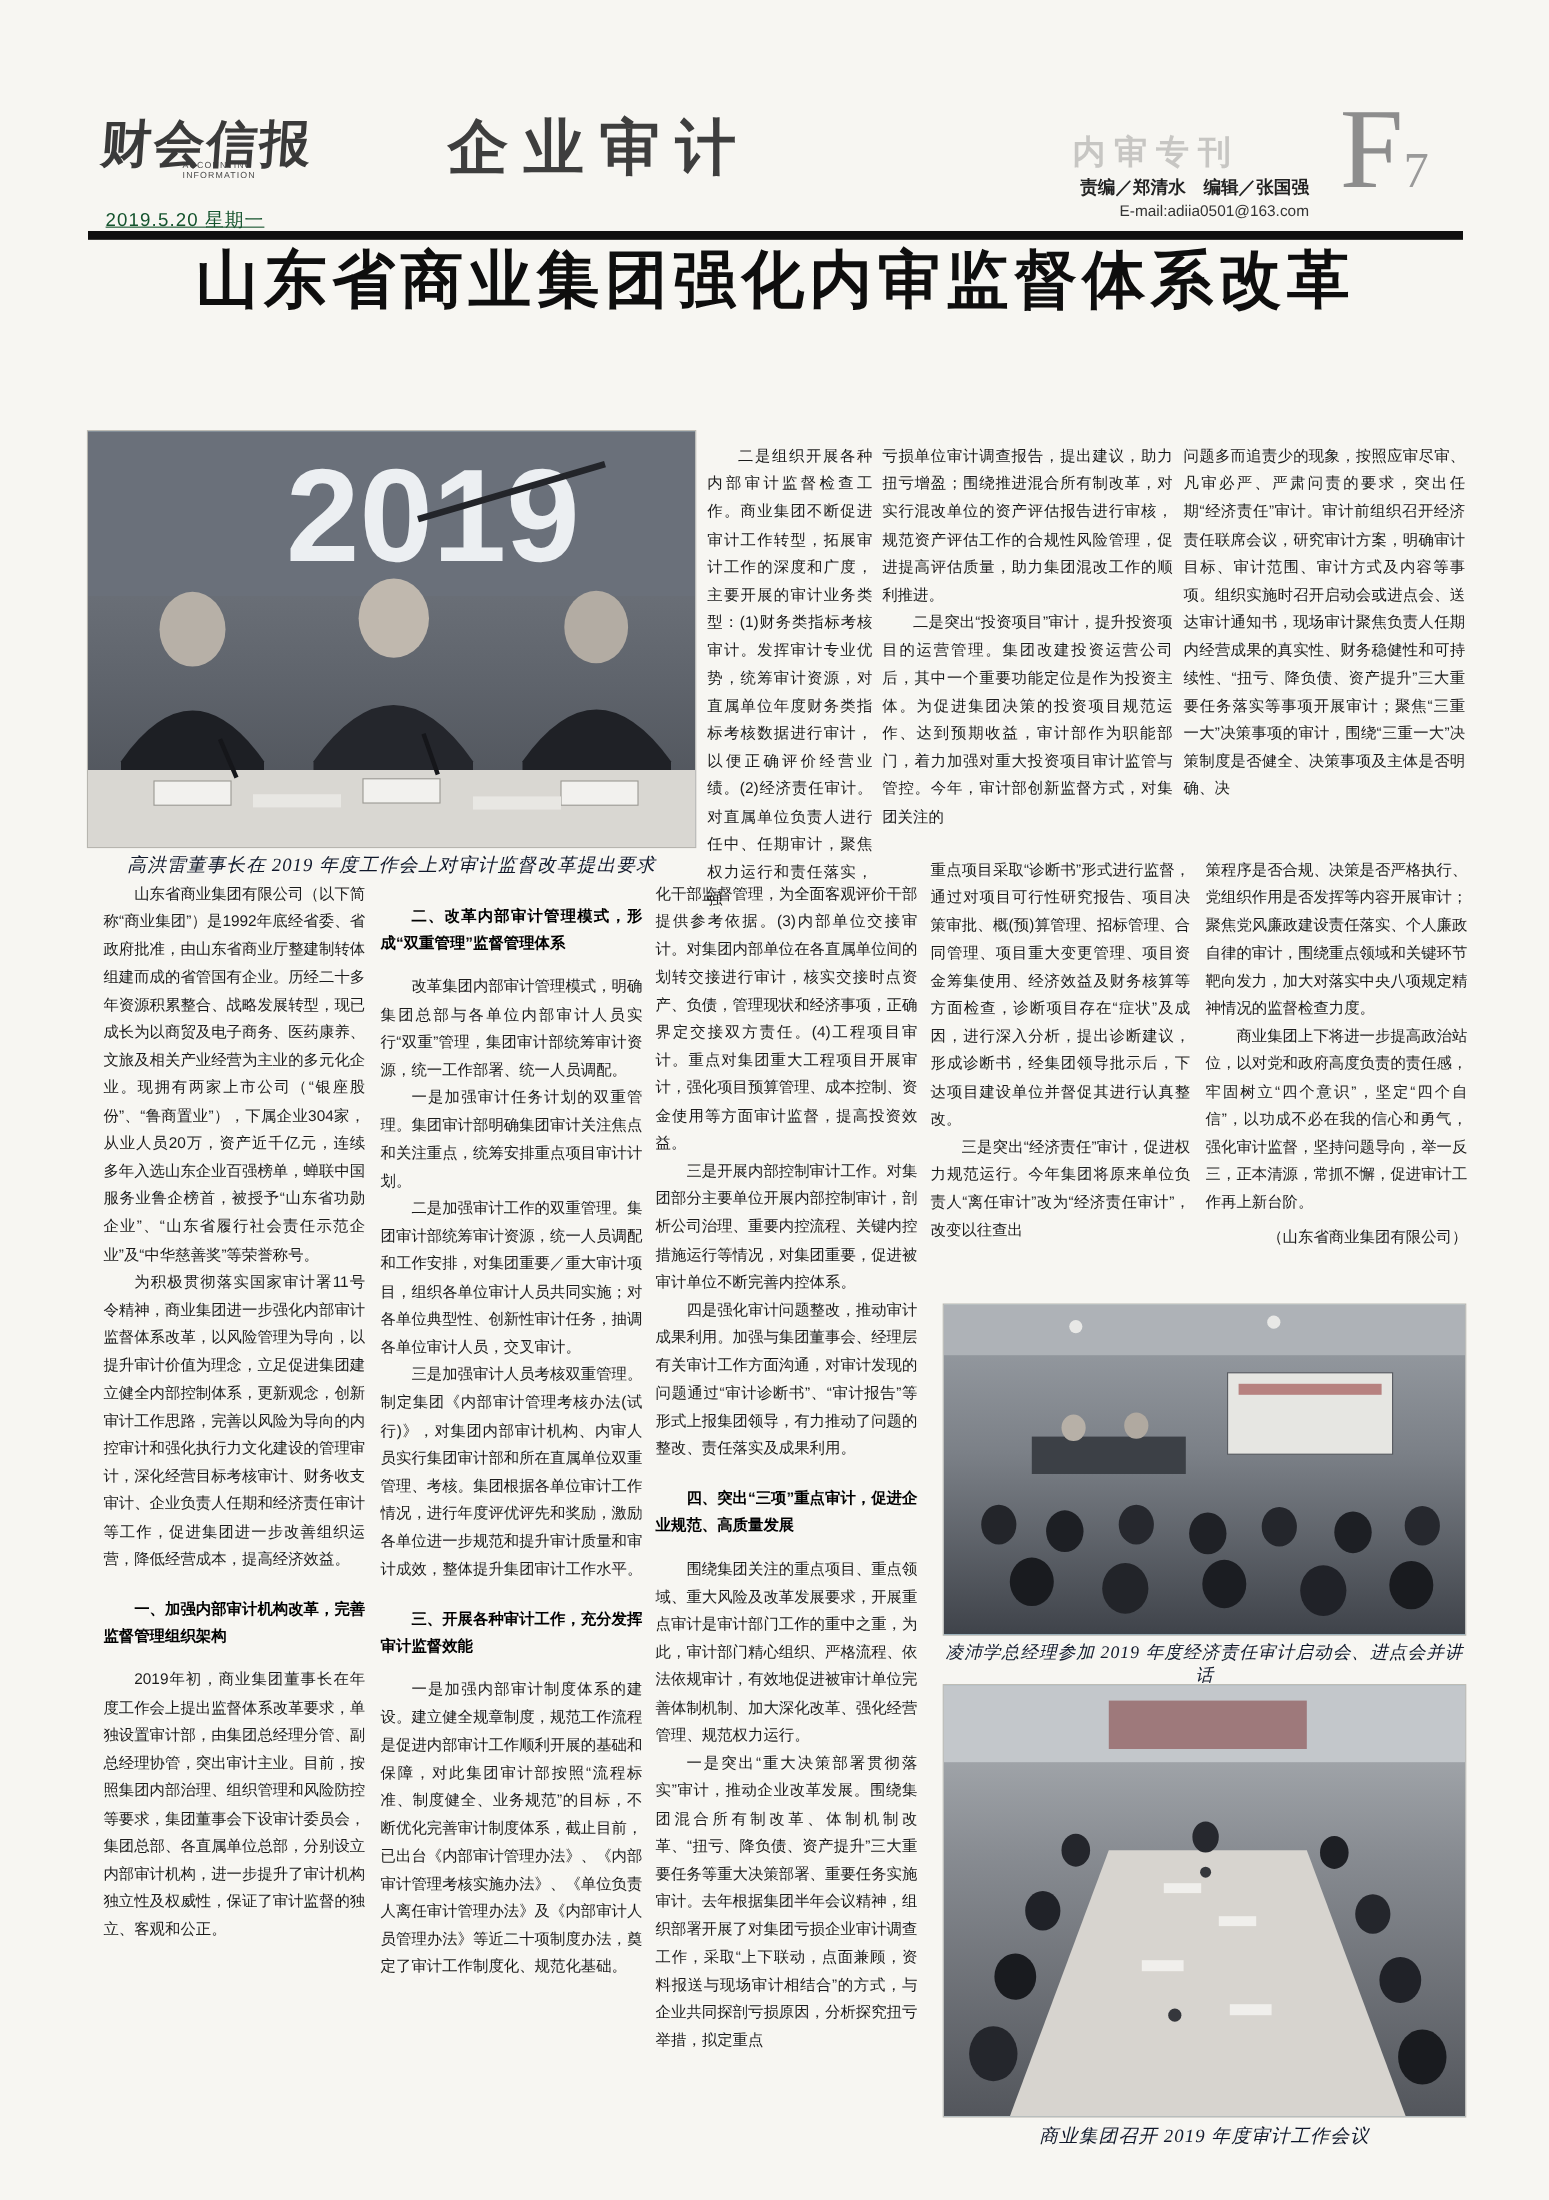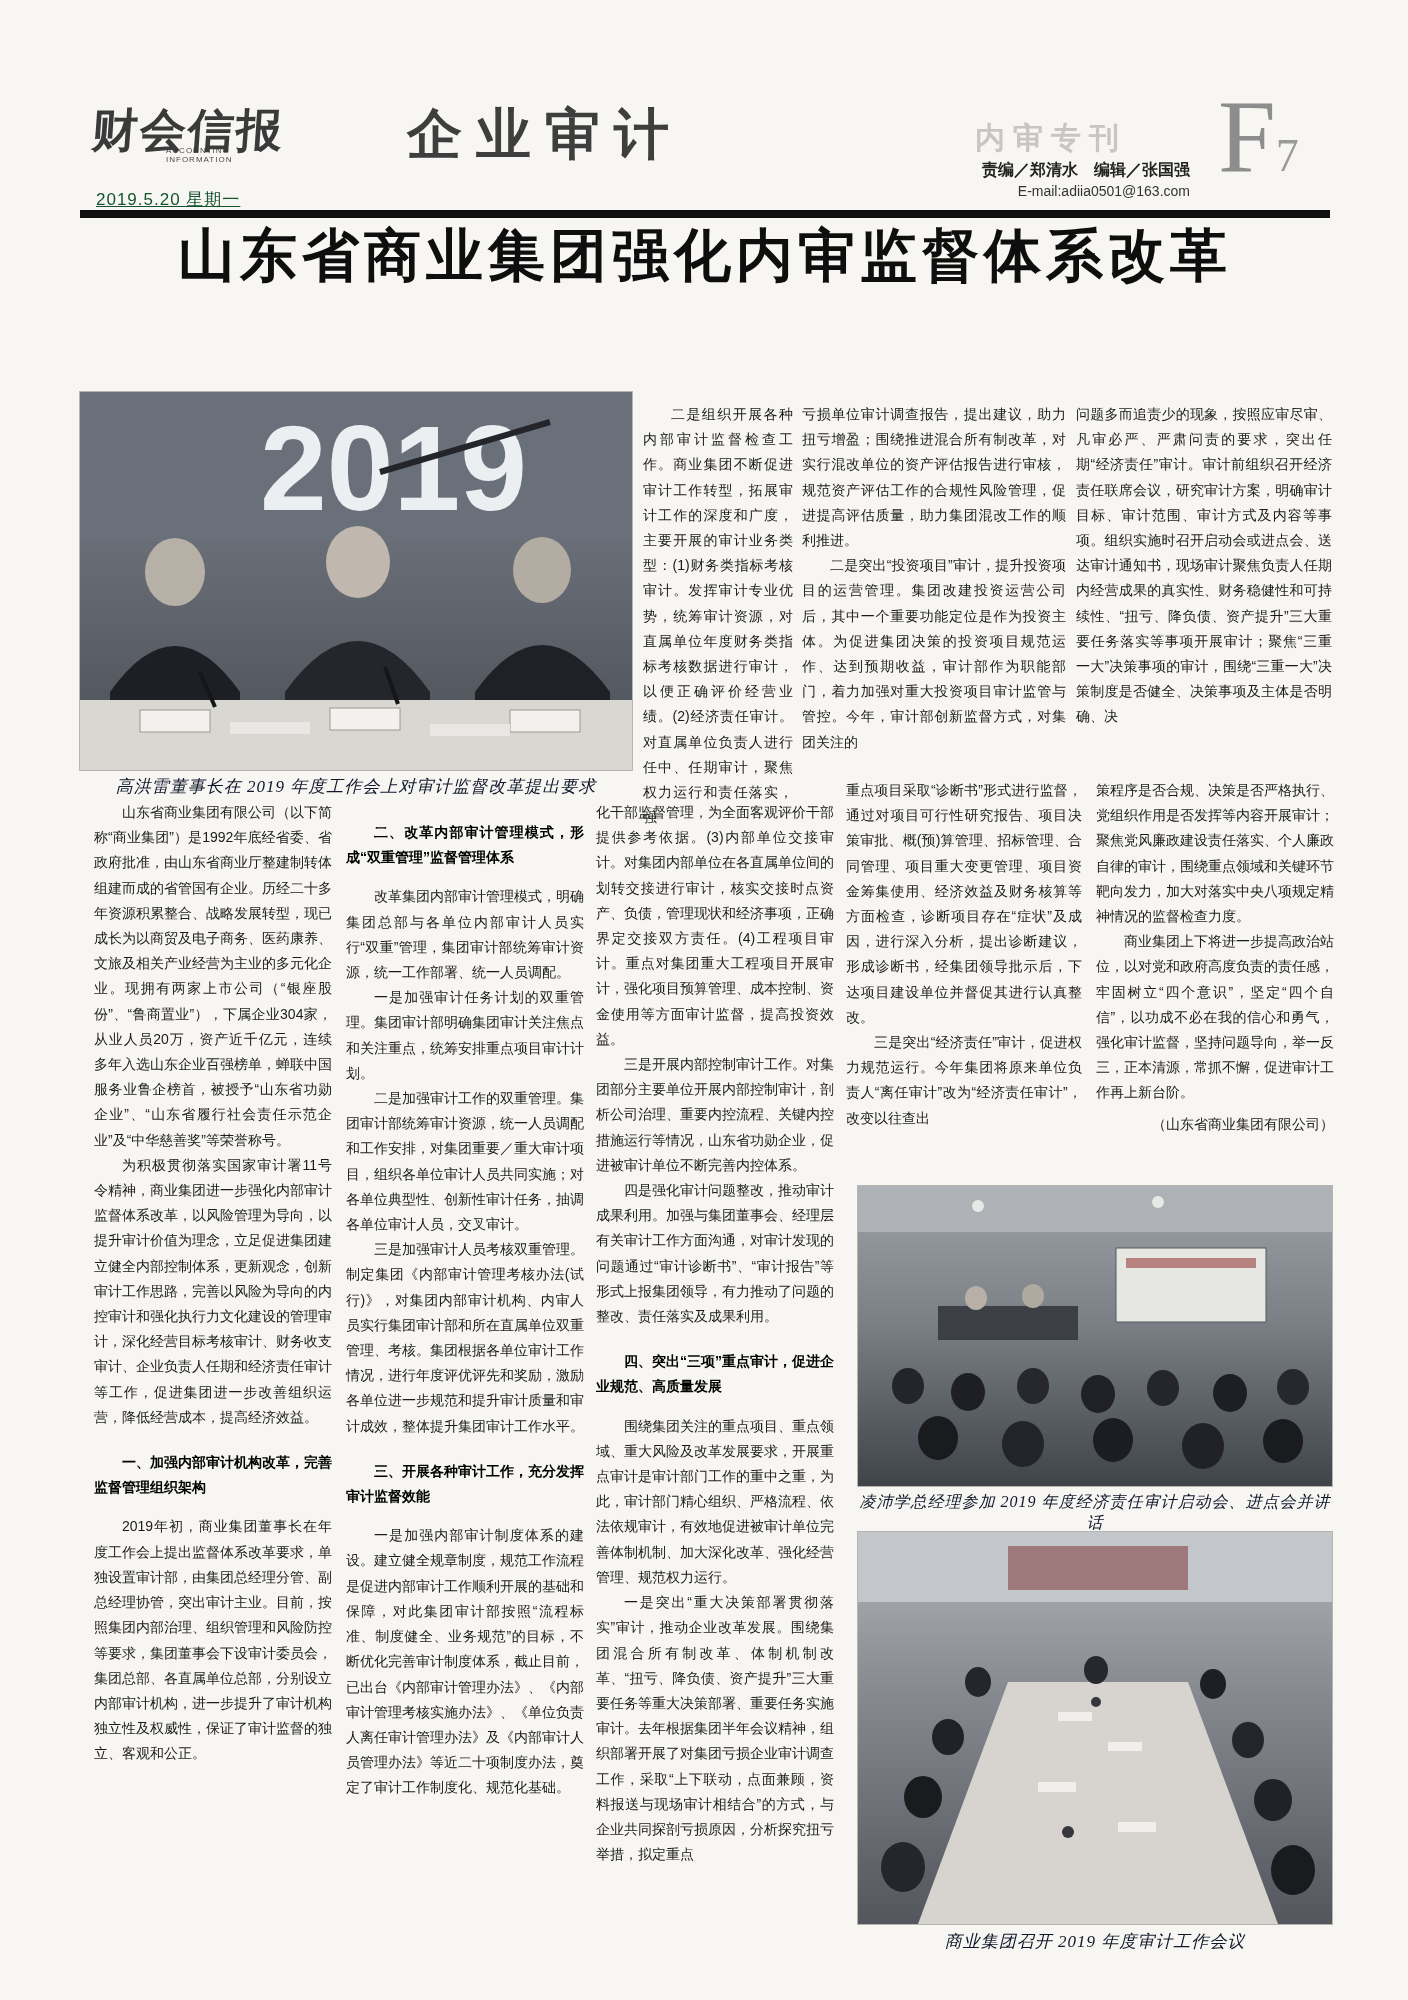--- a/index.html
+++ b/index.html
@@ -189,21 +189,21 @@
         <p>二是加强审计工作的双重管理。集团审计部统筹审计资源，统一人员调配和工作安排，对集团重要／重大审计项目，组织各单位审计人员共同实施；对各单位典型性、创新性审计任务，抽调各单位审计人员，交叉审计。</p>
         <p>三是加强审计人员考核双重管理。制定集团《内部审计管理考核办法(试行)》，对集团内部审计机构、内审人员实行集团审计部和所在直属单位双重管理、考核。集团根据各单位审计工作情况，进行年度评优评先和奖励，激励各单位进一步规范和提升审计质量和审计成效，整体提升集团审计工作水平。</p>
         <p class="bold">三、开展各种审计工作，充分发挥审计监督效能</p>
         <p>一是加强内部审计制度体系的建设。建立健全规章制度，规范工作流程是促进内部审计工作顺利开展的基础和保障，对此集团审计部按照“流程标准、制度健全、业务规范”的目标，不断优化完善审计制度体系，截止目前，已出台《内部审计管理办法》、《内部审计管理考核实施办法》、《单位负责人离任审计管理办法》及《内部审计人员管理办法》等近二十项制度办法，奠定了审计工作制度化、规范化基础。</p>
       </div>
       <div class="tcol" style="left: 643px; top: 402px; width: 150px; height: 372px;">
         <p>二是组织开展各种内部审计监督检查工作。商业集团不断促进审计工作转型，拓展审计工作的深度和广度，主要开展的审计业务类型：(1)财务类指标考核审计。发挥审计专业优势，统筹审计资源，对直属单位年度财务类指标考核数据进行审计，以便正确评价经营业绩。(2)经济责任审计。对直属单位负责人进行任中、任期审计，聚焦权力运行和责任落实，强</p>
       </div>
       <div class="tcol" style="left: 596px; top: 800px; width: 238px; height: 1080px;">
         <p class="noindent">化干部监督管理，为全面客观评价干部提供参考依据。(3)内部单位交接审计。对集团内部单位在各直属单位间的划转交接进行审计，核实交接时点资产、负债，管理现状和经济事项，正确界定交接双方责任。(4)工程项目审计。重点对集团重大工程项目开展审计，强化项目预算管理、成本控制、资金使用等方面审计监督，提高投资效益。</p>
-        <p>三是开展内部控制审计工作。对集团部分主要单位开展内部控制审计，剖析公司治理、重要内控流程、关键内控措施运行等情况，山东省功勋企业，促进被审计单位不断完善内控体系。</p>
+        <p>三是开展内部控制审计工作。对集团部分主要单位开展内部控制审计，剖析公司治理、重要内控流程、关键内控措施运行等情况，对集团重要，促进被审计单位不断完善内控体系。</p>
         <p>四是强化审计问题整改，推动审计成果利用。加强与集团董事会、经理层有关审计工作方面沟通，对审计发现的问题通过“审计诊断书”、“审计报告”等形式上报集团领导，有力推动了问题的整改、责任落实及成果利用。</p>
         <p class="bold">四、突出“三项”重点审计，促进企业规范、高质量发展</p>
         <p>围绕集团关注的重点项目、重点领域、重大风险及改革发展要求，开展重点审计是审计部门工作的重中之重，为此，审计部门精心组织、严格流程、依法依规审计，有效地促进被审计单位完善体制机制、加大深化改革、强化经营管理、规范权力运行。</p>
         <p>一是突出“重大决策部署贯彻落实”审计，推动企业改革发展。围绕集团混合所有制改革、体制机制改革、“扭亏、降负债、资产提升”三大重要任务等重大决策部署、重要任务实施审计。去年根据集团半年会议精神，组织部署开展了对集团亏损企业审计调查工作，采取“上下联动，点面兼顾，资料报送与现场审计相结合”的方式，与企业共同探剖亏损原因，分析探究扭亏举措，拟定重点</p>
       </div>
       <div class="tcol" style="left: 802px; top: 402px; width: 264px; height: 372px;">
         <p class="noindent">亏损单位审计调查报告，提出建议，助力扭亏增盈；围绕推进混合所有制改革，对实行混改单位的资产评估报告进行审核，规范资产评估工作的合规性风险管理，促进提高评估质量，助力集团混改工作的顺利推进。</p>
         <p>二是突出“投资项目”审计，提升投资项目的运营管理。集团改建投资运营公司后，其中一个重要功能定位是作为投资主体。为促进集团决策的投资项目规范运作、达到预期收益，审计部作为职能部门，着力加强对重大投资项目审计监管与管控。今年，审计部创新监督方式，对集团关注的</p>
       </div>
       <div class="tcol" style="left: 846px; top: 778px; width: 236px; height: 388px;">

